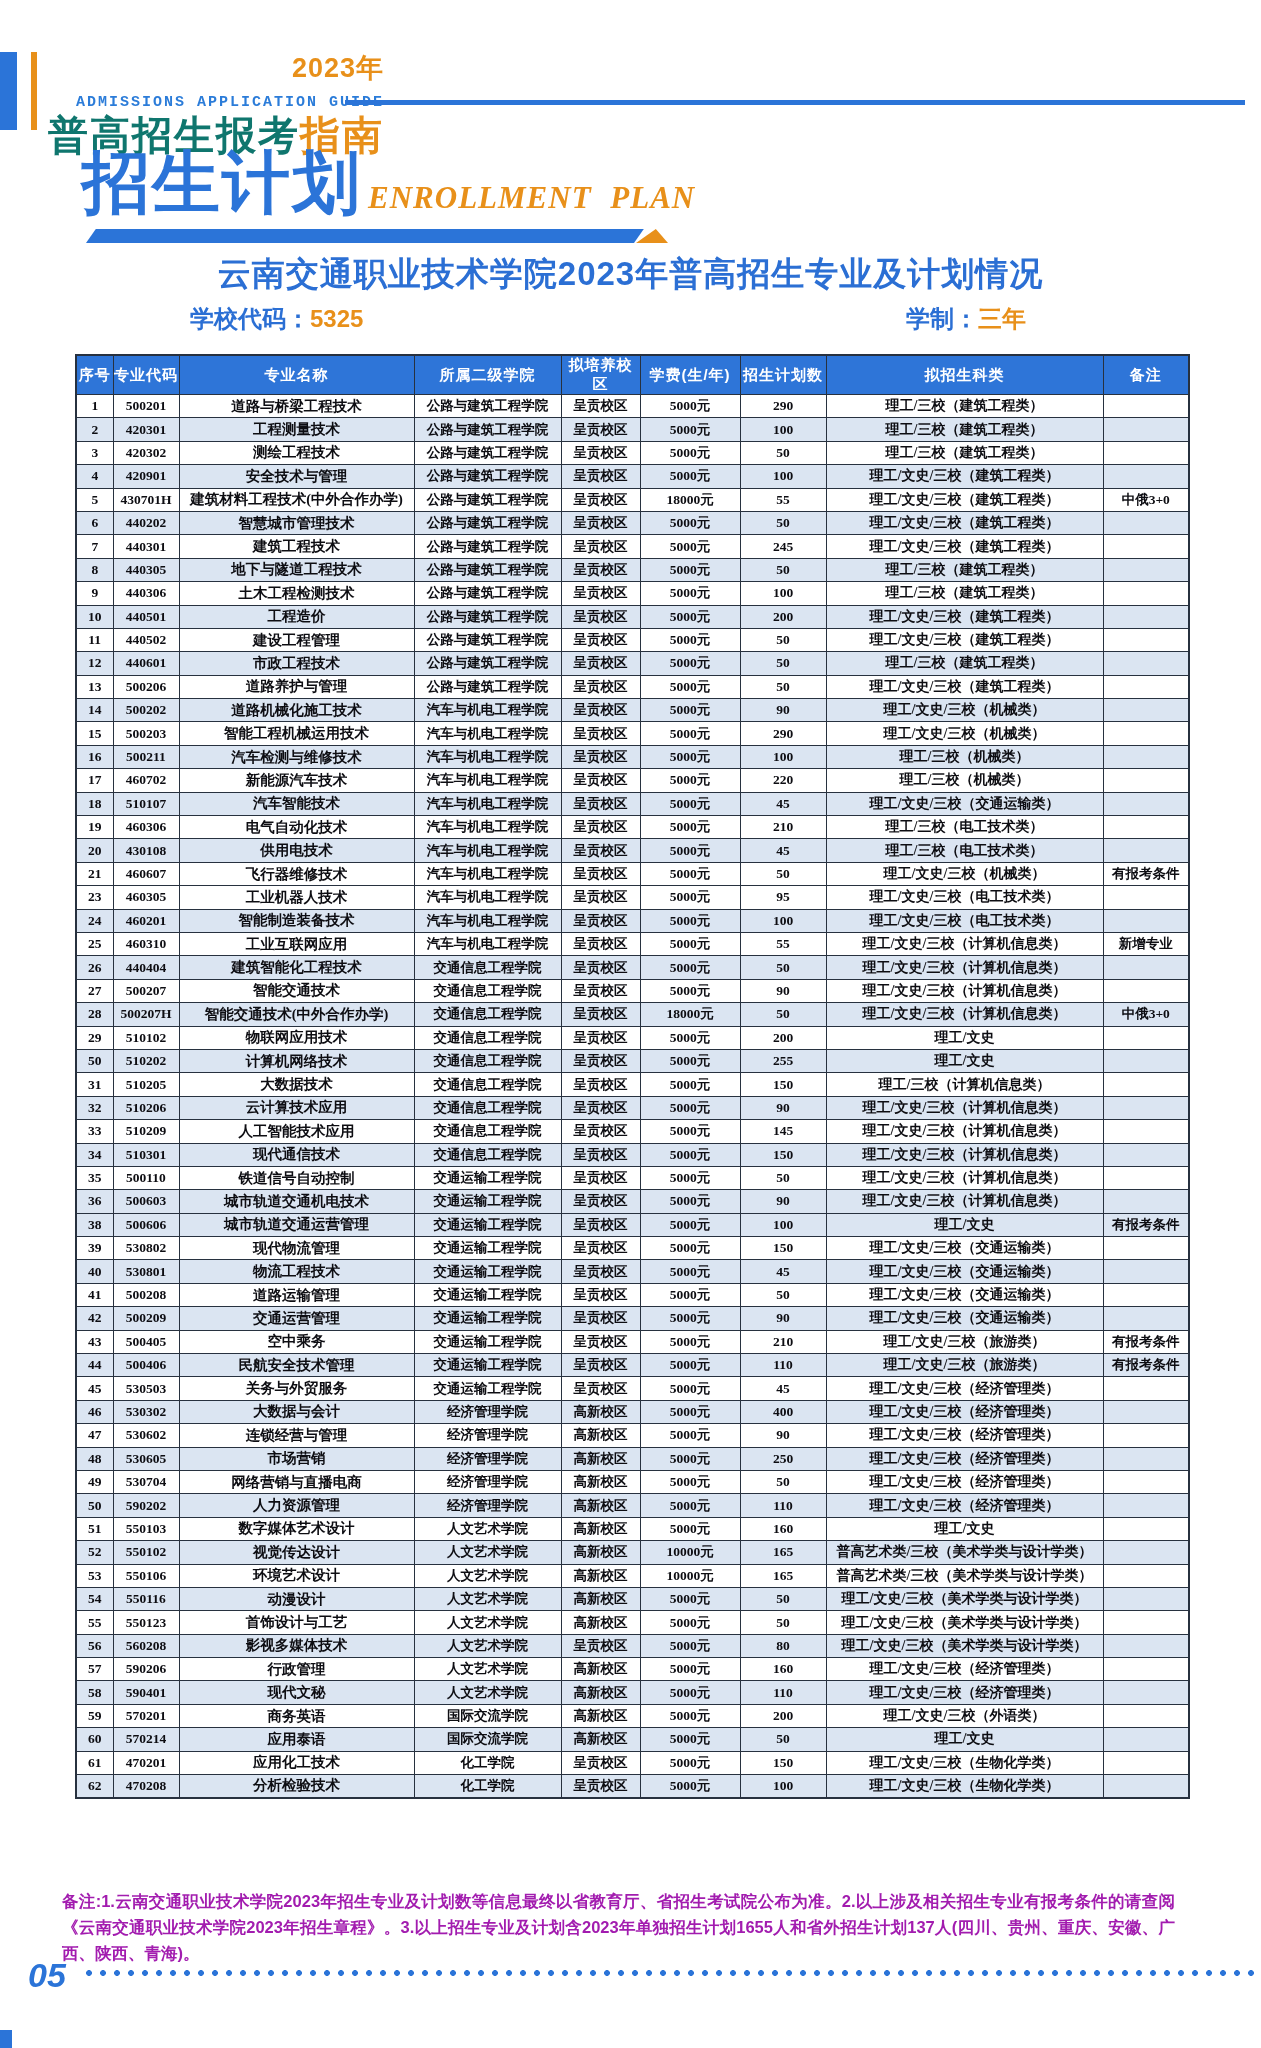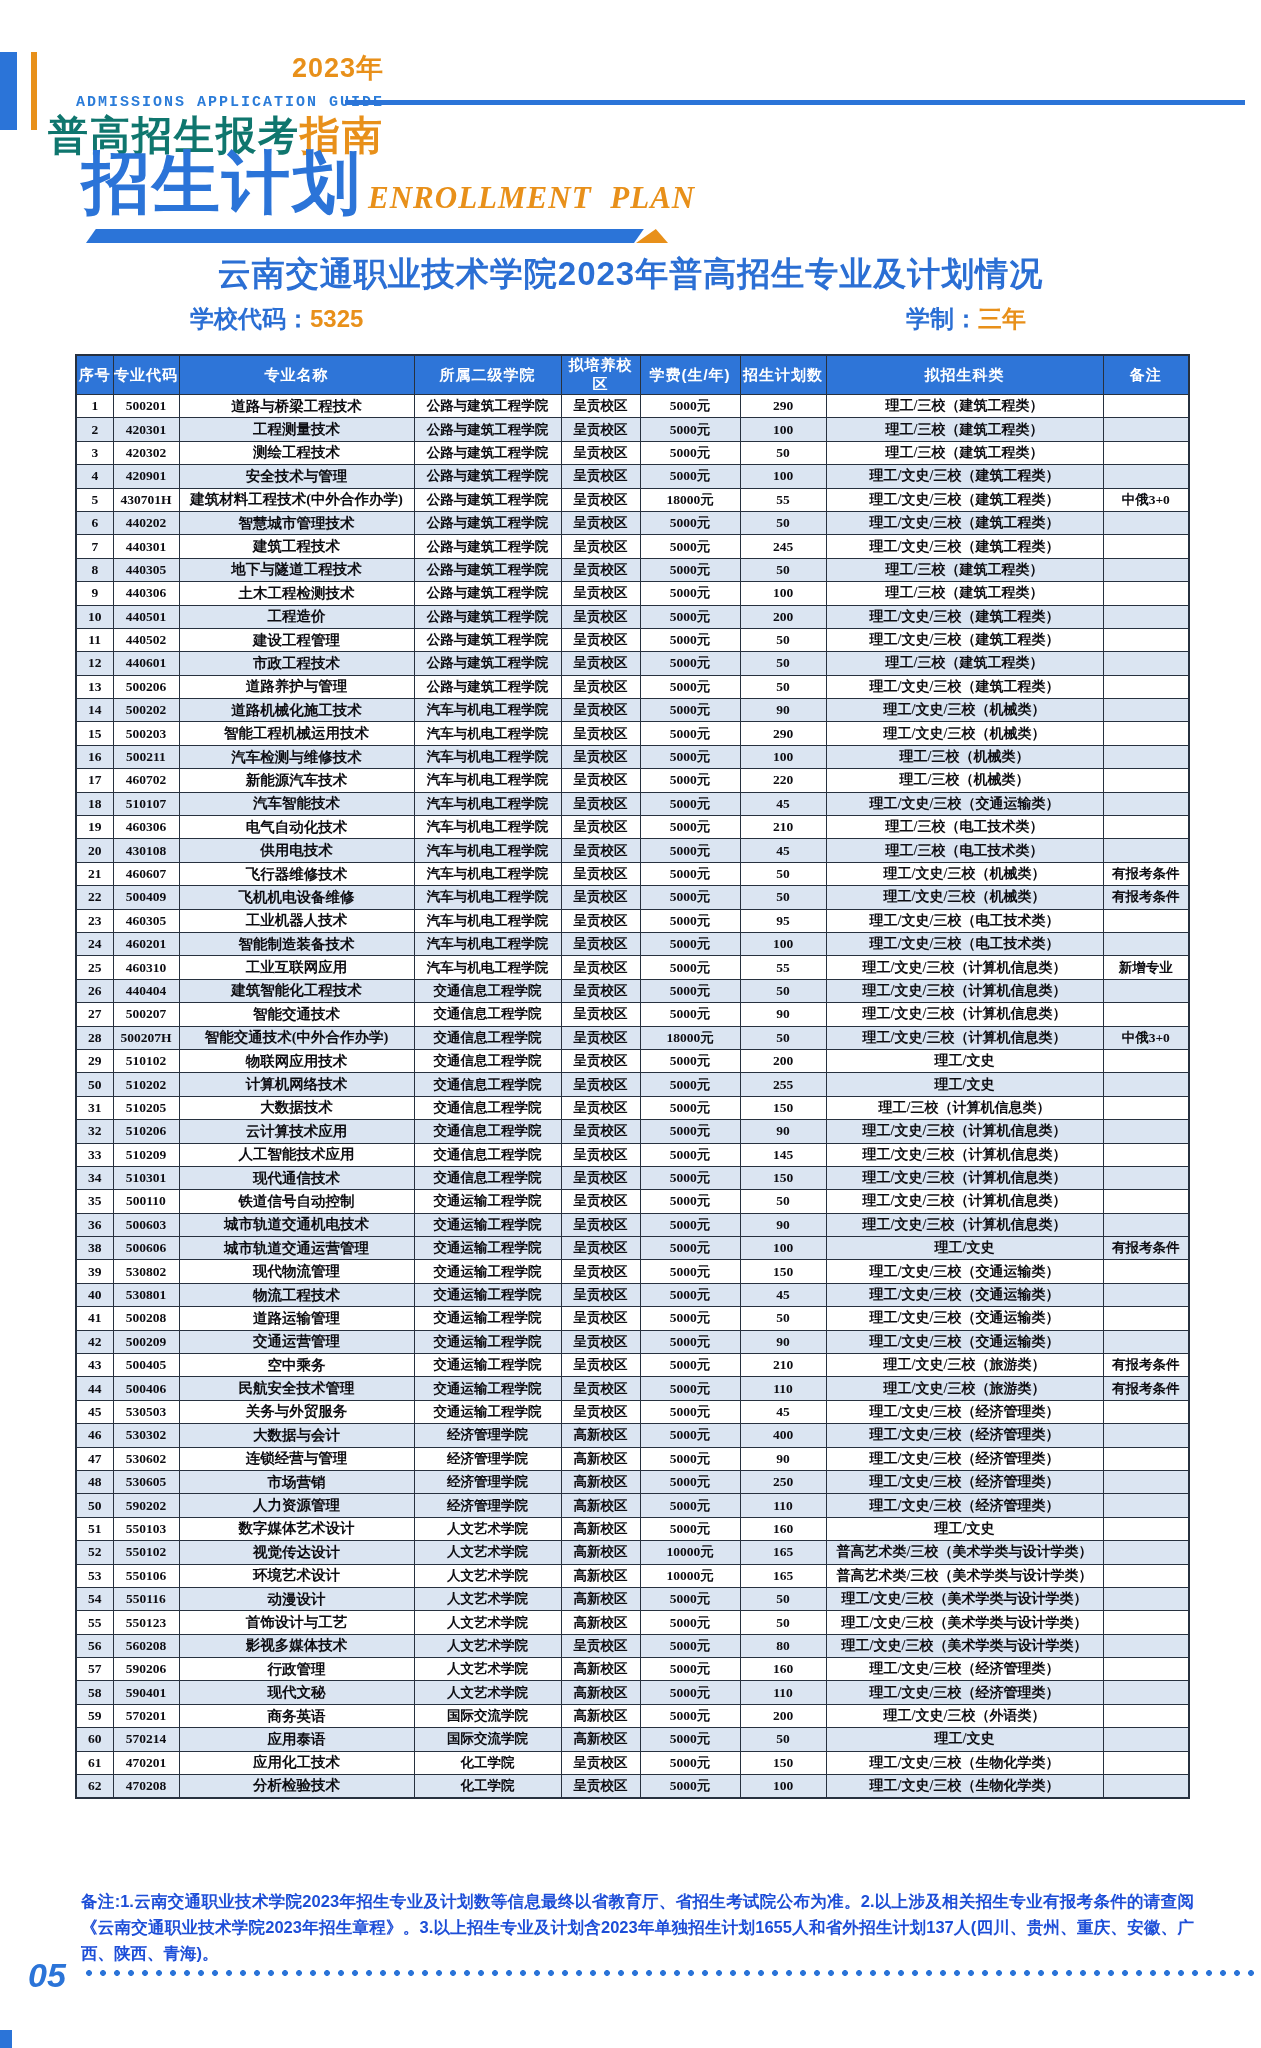--- a/index.html
+++ b/index.html
@@ -39,22 +39,22 @@
     height:23.4px; border:1px solid #27313f; text-align:center; color:#0d0d12;
     font-family:"Liberation Serif", serif; font-weight:bold; font-size:13.5px;
     overflow:hidden; white-space:nowrap; padding:0 1px;
   }
   tbody tr.alt td { background:#dbe5f2; }
   td.col-2 { font-size:14.5px; }
   td.col-7 { font-size:14px; }
   table { border:2px solid #27313f; }
   
   .notes {
-    position:absolute; left:81px; top:1888px; width:1113px;
-    color:#1d4ed8; font-size:16.5px; font-weight:bold; line-height:1.58; text-align:justify;
+    position:absolute; left:62px; top:1888px; width:1113px;
+    color:#a21caf; font-size:16.5px; font-weight:bold; line-height:1.58; text-align:justify;
   }
   
   .page-number { position:absolute; left:28px; top:1956px; color:#2b74d8; font-size:34px; font-weight:bold; font-style:italic; }
   .dotted-rule {
     position:absolute; left:84px; top:1968px; width:1177px; height:10px;
     background-image:radial-gradient(circle at 5px 5px, #2b74d8 2.6px, rgba(0,0,0,0) 3.2px);
     background-size:14px 10px; background-repeat:repeat-x;
   }
   .corner-mark { position:absolute; left:0; top:2030px; width:12px; height:18px; background:#2b74d8; }
 </style>
@@ -338,31 +338,20 @@
           <td class="col-0">21</td>
           <td class="col-1">460607</td>
           <td class="col-2">飞行器维修技术</td>
           <td class="col-3">汽车与机电工程学院</td>
           <td class="col-4">呈贡校区</td>
           <td class="col-5">5000元</td>
           <td class="col-6">50</td>
           <td class="col-7">理工/文史/三校（机械类）</td>
           <td class="col-8">有报考条件</td>
         </tr>
-        <tr class="alt">
-          <td class="col-0">22</td>
-          <td class="col-1">500409</td>
-          <td class="col-2">飞机机电设备维修</td>
-          <td class="col-3">汽车与机电工程学院</td>
-          <td class="col-4">呈贡校区</td>
-          <td class="col-5">5000元</td>
-          <td class="col-6">50</td>
-          <td class="col-7">理工/文史/三校（机械类）</td>
-          <td class="col-8">有报考条件</td>
-        </tr>
         <tr>
           <td class="col-0">23</td>
           <td class="col-1">460305</td>
           <td class="col-2">工业机器人技术</td>
           <td class="col-3">汽车与机电工程学院</td>
           <td class="col-4">呈贡校区</td>
           <td class="col-5">5000元</td>
           <td class="col-6">95</td>
           <td class="col-7">理工/文史/三校（电工技术类）</td>
           <td class="col-8"></td>
@@ -621,20 +610,31 @@
           <td class="col-8"></td>
         </tr>
         <tr class="alt">
           <td class="col-0">48</td>
           <td class="col-1">530605</td>
           <td class="col-2">市场营销</td>
           <td class="col-3">经济管理学院</td>
           <td class="col-4">高新校区</td>
           <td class="col-5">5000元</td>
           <td class="col-6">250</td>
+          <td class="col-7">理工/文史/三校（经济管理类）</td>
+          <td class="col-8"></td>
+        </tr>
+        <tr>
+          <td class="col-0">49</td>
+          <td class="col-1">530704</td>
+          <td class="col-2">网络营销与直播电商</td>
+          <td class="col-3">经济管理学院</td>
+          <td class="col-4">高新校区</td>
+          <td class="col-5">5000元</td>
+          <td class="col-6">50</td>
           <td class="col-7">理工/文史/三校（经济管理类）</td>
           <td class="col-8"></td>
         </tr>
         <tr class="alt">
           <td class="col-0">50</td>
           <td class="col-1">590202</td>
           <td class="col-2">人力资源管理</td>
           <td class="col-3">经济管理学院</td>
           <td class="col-4">高新校区</td>
           <td class="col-5">5000元</td>

